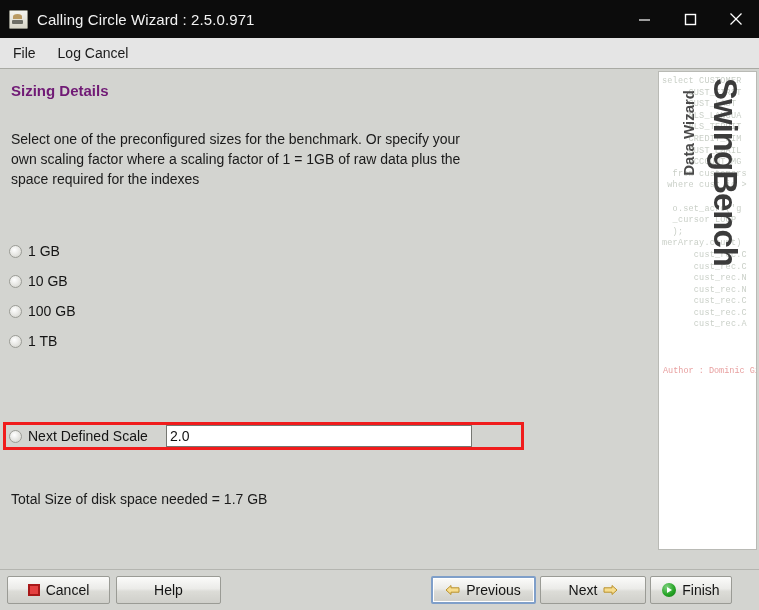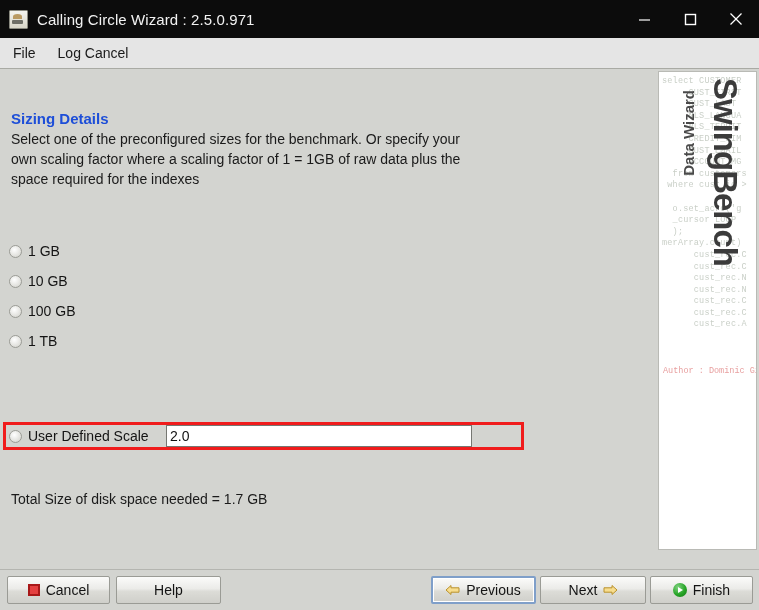--- a/index.html
+++ b/index.html
@@ -115,24 +115,24 @@
     left: 0;
     top: 0;
     width: 656px;
     bottom: 0;
     padding: 0;
   }
 
   .page-title {
     position: absolute;
     left: 11px;
-    top: 41px;
+    top: 13px;
     font-size: 15px;
     font-weight: bold;
-    color: #1d4ed8;
+    color: #701a75;
   }
   .desc {
     position: absolute;
     left: 11px;
     top: 60px;
     width: 450px;
     font-size: 14px;
     color: #1a1a1a;
     line-height: 20px;
   }
@@ -297,21 +297,21 @@
     white-space: nowrap;
   }
   .btn.focused {
     border: 2px solid #7f9fc9;
     box-shadow: inset 0 0 0 1px #ffffff;
   }
   .btn-cancel { left: 7px; width: 103px; }
   .btn-help   { left: 116px; width: 105px; }
   .btn-prev   { left: 431px; width: 105px; }
   .btn-next   { left: 540px; width: 106px; }
-  .btn-finish { left: 650px; width: 103px; }
+  .btn-finish { left: 650px; width: 82px; }
 
   .ico-cancel {
     width: 12px; height: 12px;
     background: #e44040;
     border: 2px solid #a81818;
     box-sizing: border-box;
     flex: 0 0 auto;
   }
   .ico-finish {
     width: 14px; height: 14px;
@@ -385,21 +385,21 @@
         </div>
         <div class="radio-row">
           <span class="radio-mark"></span>
           <span class="radio-label">1 TB</span>
         </div>
       </div>
 
       <div class="udrow-wrap" style="border-color: rgb(240, 28, 28);"></div>
       <div class="udrow selected">
         <span class="radio-mark" style="position:relative"></span>
-        <span class="radio-label">User Defined Scale</span>
+        <span class="radio-label">Next Defined Scale</span>
       </div>
       <input class="ud-input" type="text" value="2.0" style="">
 
       <div class="total-size">Total Size of disk space needed = 1.7 GB</div>
     </div>
 
     <div class="sidebar">
       <div class="sidebar-inner">
         <div class="code-text">select CUSTOMER
      CUST_FIRST

